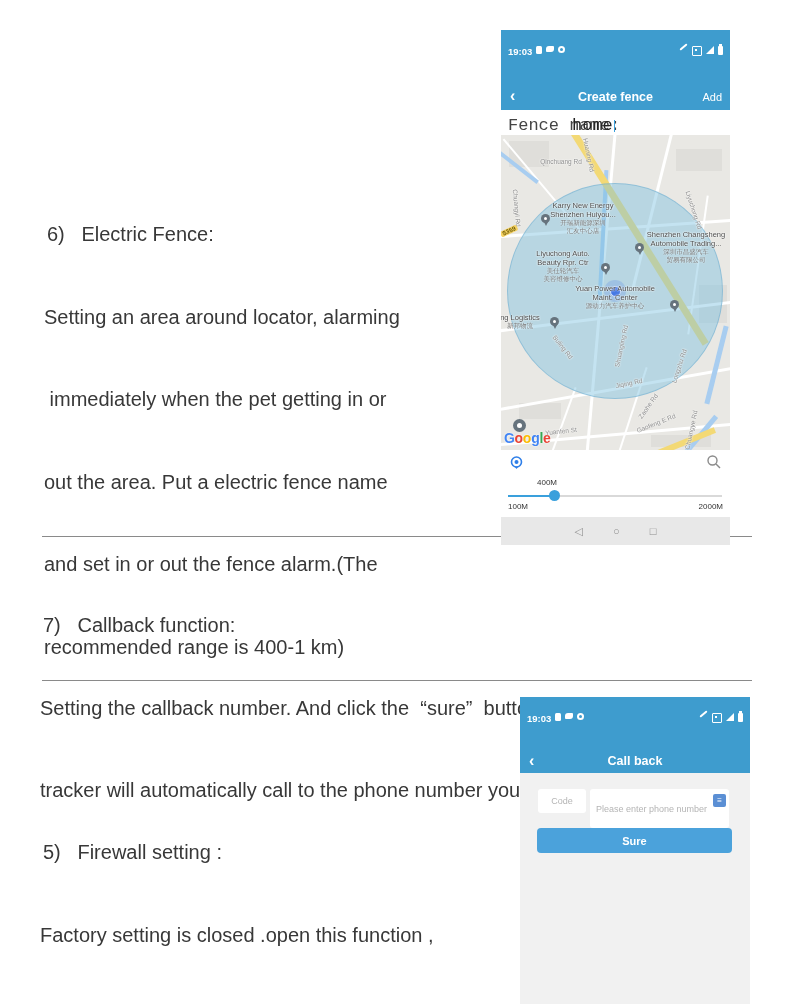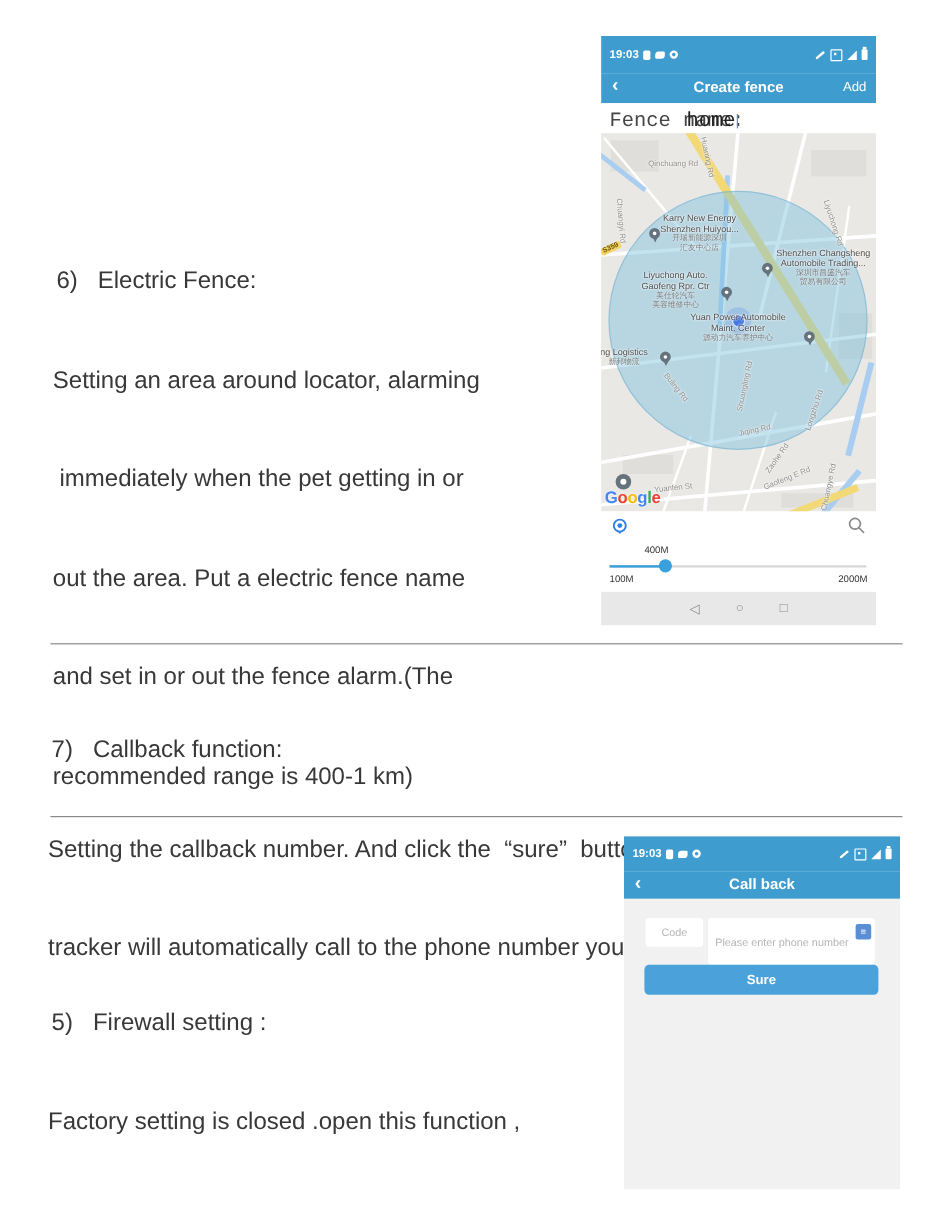--- a/index.html
+++ b/index.html
@@ -9,21 +9,21 @@
   
   .text-block{position:absolute;color:#383838;font-size:20px;line-height:27.5px;white-space:pre;}
   .text-block .heading{margin-left:3px;}
   .divider{position:absolute;left:42px;width:710px;height:1px;background:#8a8a8a;}
 
   
   .phone{position:absolute;}
   .p1{left:501px;top:30px;width:229px;height:483px;}
   .p2{left:520px;top:697px;width:230px;height:286px;}
 
-  .status-bar{height:23px;background:#3E9CCE;display:flex;align-items:center;padding:4px 7px;color:#fff;}
+  .status-bar{height:23px;background:#3E9CCE;display:flex;padding:16px 7px;color:#fff;}
   .p2 .status-bar{height:21px;}
   .time{font-size:9.5px;font-weight:bold;}
   .si{display:inline-block;margin-left:4px;vertical-align:middle;}
   .si-card{width:6px;height:8px;background:#fff;border-radius:1.5px;}
   .si-cloud{width:8px;height:6px;background:#fff;border-radius:3px 1px 3px 1px;}
   .si-pin{width:7px;height:7px;background:#fff;border-radius:50%;position:relative;}
   .si-pin::after{content:"";position:absolute;left:2px;top:2px;width:3px;height:3px;border-radius:50%;background:#3E9CCE;}
   .spacer{flex:1;}
   .si-pencil{width:9px;height:2px;background:#fff;transform:rotate(-40deg);border-radius:1px;}
   .si-vol{width:8px;height:8px;border:1px solid #fff;border-radius:1px;position:relative;}
@@ -197,21 +197,21 @@
         <span class="pin" style="left: 134px; top: 108px;"></span>
         <div class="poi-label" style="left: 185px; top: 95px;">
           <div class="en">Shenzhen Changsheng</div>
           <div class="en">Automobile Trading...</div>
           <div class="zh">深圳市昌盛汽车</div>
           <div class="zh">贸易有限公司</div>
         </div>
         <span class="pin" style="left: 100px; top: 128px;"></span>
         <div class="poi-label" style="left: 62px; top: 114px;">
           <div class="en">Liyuchong Auto.</div>
-          <div class="en">Gaofeng Rpr. Ctr</div>
+          <div class="en">Beauty Rpr. Ctr</div>
           <div class="zh">美仕轮汽车</div>
           <div class="zh">美容维修中心</div>
         </div>
         <span class="pin" style="left: 169px; top: 165px;"></span>
         <div class="poi-label" style="left: 114px; top: 149px;">
           <div class="en">Yuan Power Automobile</div>
           <div class="en">Maint. Center</div>
           <div class="zh">源动力汽车养护中心</div>
         </div>
         <span class="pin" style="left: 49px; top: 182px;"></span>

